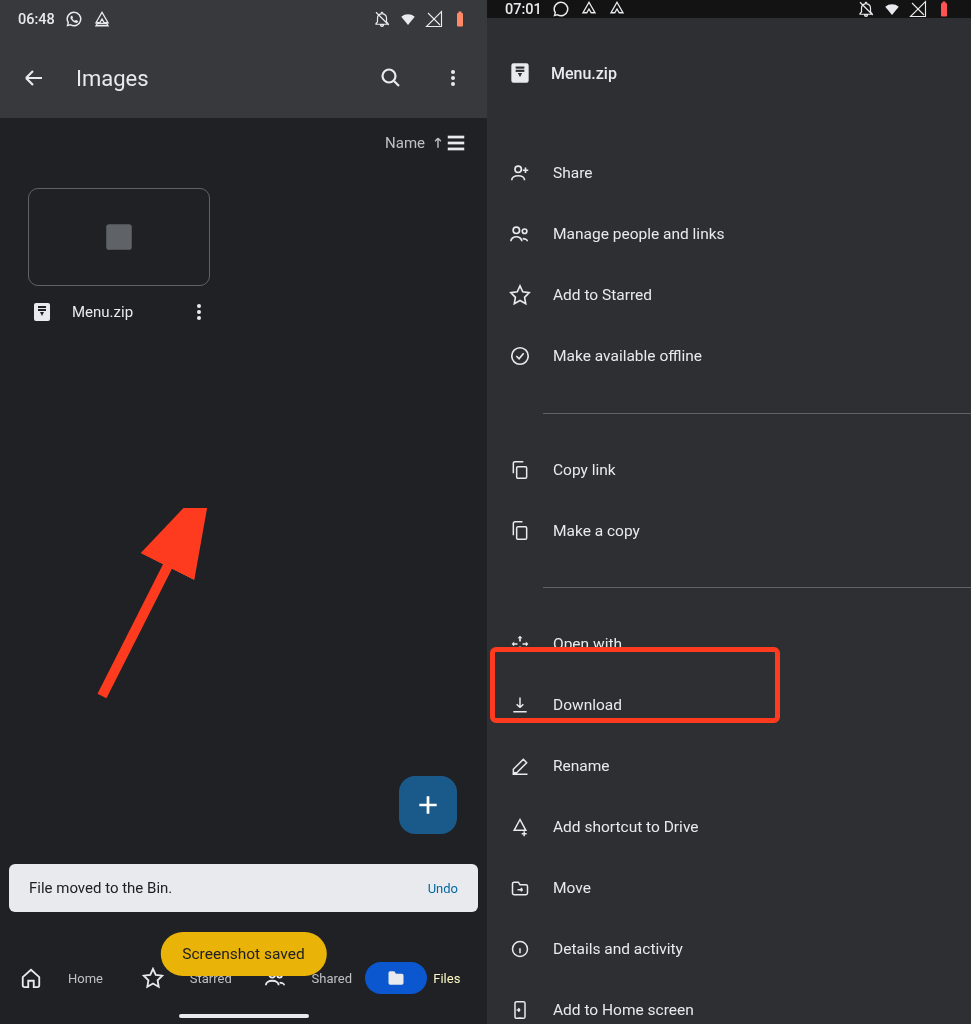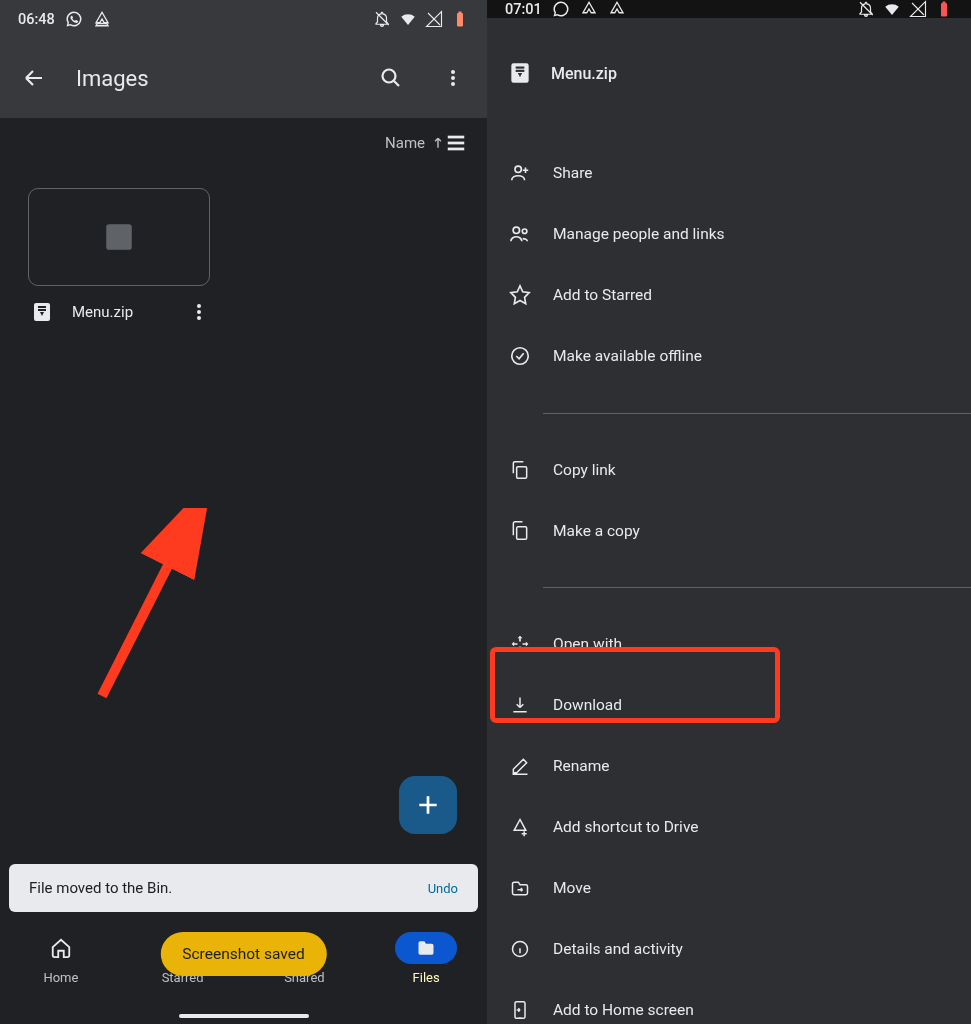--- a/index.html
+++ b/index.html
@@ -106,21 +106,21 @@
 .snackbar .undo { color: #0369a1; font-weight: 400; cursor: pointer; font-size: 13px; }
 .snackbar .msg { flex: 1; }
 .bottom-nav {
   height: 112px;
   display: flex;
   position: relative;
   padding-top: 20px;
 }
 .nav-item {
   flex: 1;
-  display: flex; flex-direction: column; align-items: center; gap: 6px;
+  display: flex; align-items: center; gap: 6px;
   font-size: 13px;
   color: #bdc1c6;
   cursor: pointer;
 }
 .nav-item .pill { width: 62px; height: 32px; border-radius: 16px; display: flex; align-items: center; justify-content: center; }
 .nav-item.active .pill { background: #0b57d0; }
 .nav-item.active { color: #fef9c3; }
 .pill-toast {
   position: absolute;
   top: 20px; left: 50%; transform: translateX(-50%);

